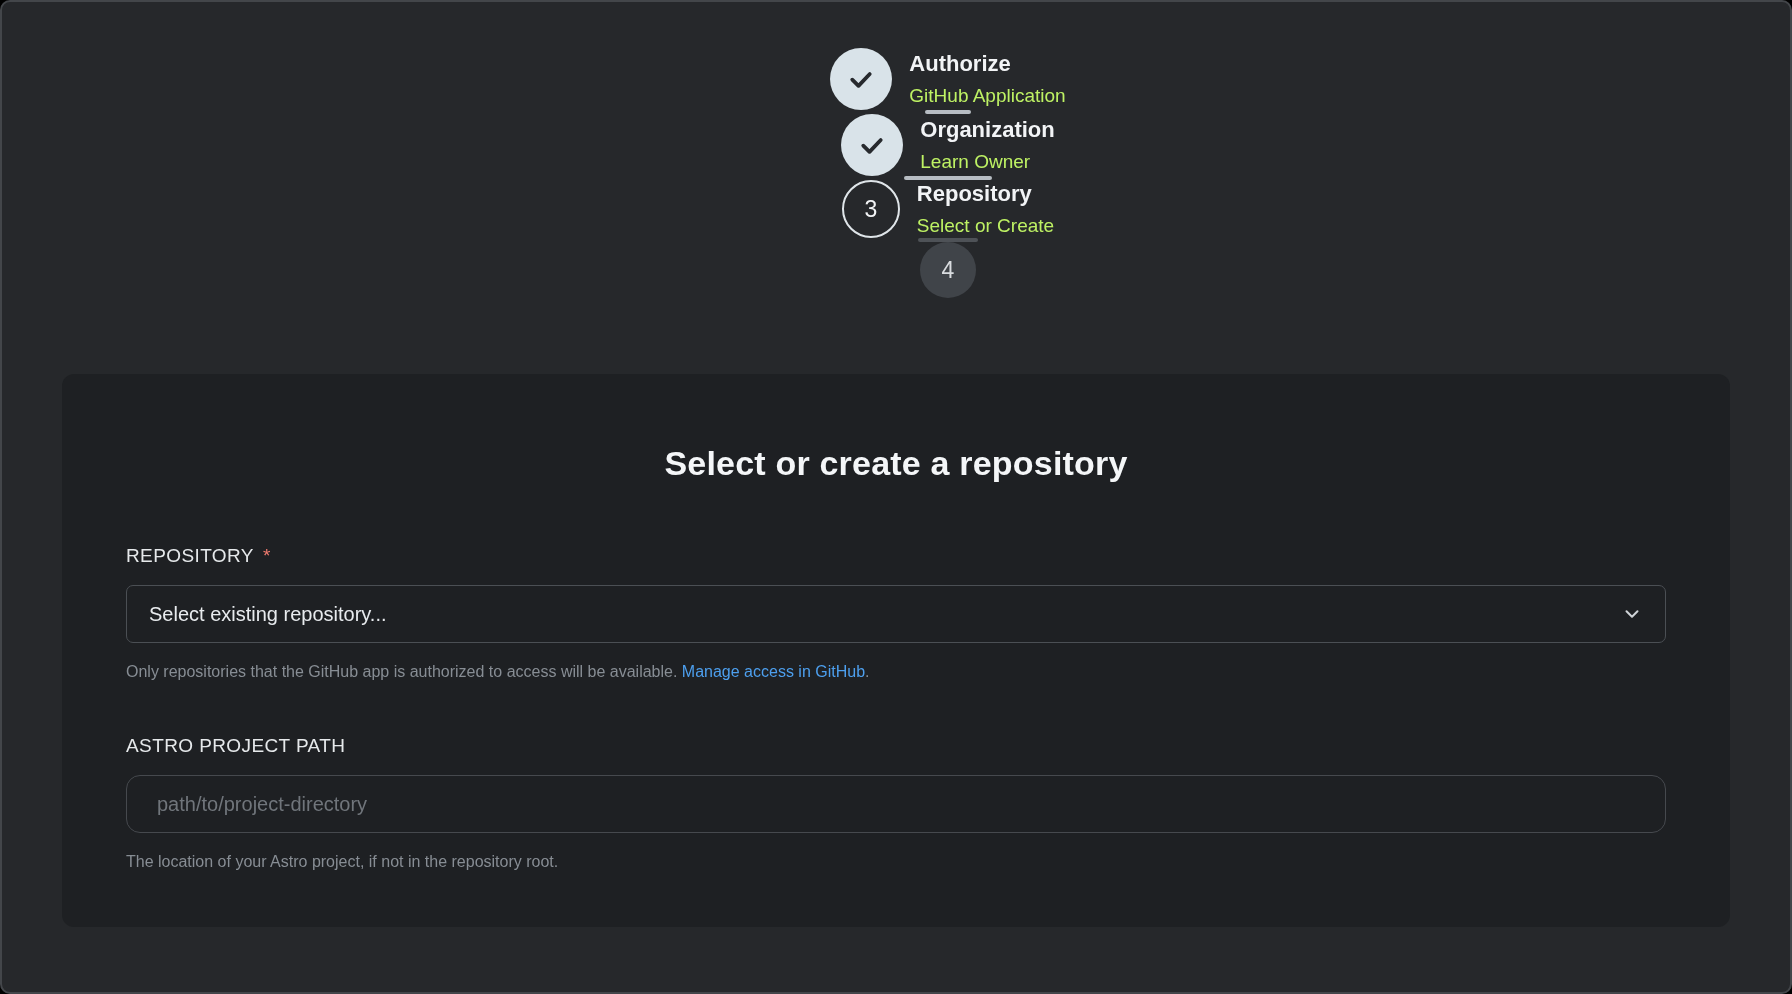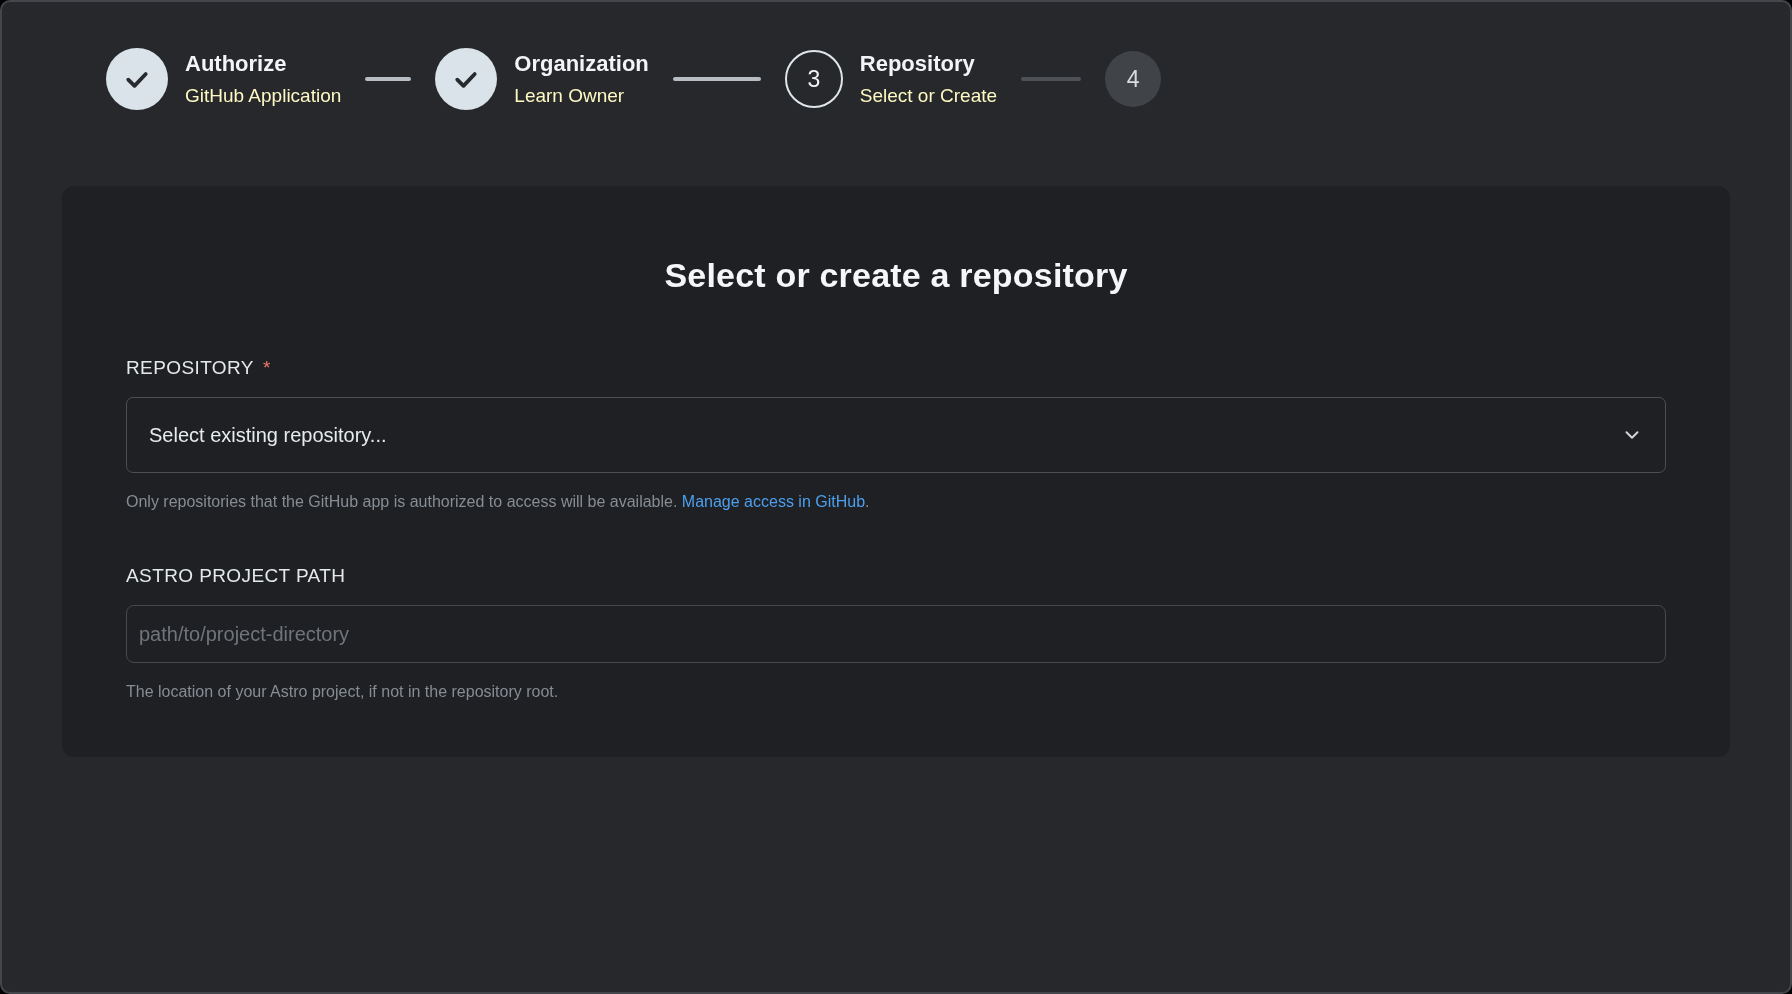--- a/index.html
+++ b/index.html
@@ -11,40 +11,41 @@
     background: #26282b;
     border: 2px solid #43464a;
     border-radius: 10px;
     overflow: hidden;
   }
 
   
   .stepper {
     display: flex; align-items: center;
     padding: 46px 0 0 104px;
+    flex-direction: column;
   }
   .step { display: flex; align-items: center; }
   .step-circle {
     flex: none; display: flex; align-items: center; justify-content: center;
     border-radius: 50%;
   }
   .step-circle.complete { width: 62px; height: 62px; background: #d9e3e9; }
   .step-circle.complete svg { width: 30px; height: 30px; }
   .step-circle.current {
     width: 58px; height: 58px; background: transparent;
     border: 2.5px solid #dfe5e9; color: #f2f4f6;
     font-size: 23px; font-weight: 500;
   }
   .step-circle.upcoming {
     width: 56px; height: 56px; background: #404449;
     color: #d9dcdf; font-size: 23px; font-weight: 500;
   }
   .step-text { margin-left: 17px; }
   .step-title { font-size: 22px; font-weight: 600; color: #f2f4f6; line-height: 1.2; }
-  .step-subtitle { font-size: 19px; color: #fef9c3; margin-top: 7px; }
+  .step-subtitle { font-size: 19px; color: #bef264; margin-top: 7px; }
   .connector { height: 4px; border-radius: 2px; margin: 0 24px; }
   .connector.done { background: #b7bdc3; }
   .connector.upcoming { background: #4e5257; }
   .connector.c1 { width: 46px; }
   .connector.c2 { width: 88px; }
   .connector.c3 { width: 60px; }
 
   
   .card {
     margin: 76px 60px 0;
@@ -73,38 +74,38 @@
   .tab.active { background: #58a8ef; color: #191b1e; }
 
   .field { margin-top: 54px; }
   .label-row { display: flex; align-items: baseline; margin-bottom: 18px; }
   .field-label {
     font-size: 19px; font-weight: 500; color: #e6e9eb; letter-spacing: 0.4px;
   }
   .required { color: #ee7a6e; font-size: 19px; margin-left: 9px; }
 
   .select {
-    height: 76px;
+    height: 58px;
     border: 1px solid #4b4f54; border-radius: 7px;
     display: flex; align-items: center; justify-content: space-between;
     padding: 0 22px;
     cursor: pointer;
     background: transparent;
   }
   .select-value { font-size: 20px; color: #e8ebee; }
   .select svg { width: 22px; height: 22px; color: #d0d4d8; }
 
   .help { font-size: 16px; color: #878d94; margin-top: 20px; }
   .help a { color: #4d9fee; text-decoration: none; cursor: pointer; }
 
   .text-input {
     width: 100%; height: 58px;
-    border: 1px solid #46494e; border-radius: 8px;
+    border: 1px solid #46494e; border-radius: 14px;
     background: transparent;
-    padding: 0 12px;
+    padding: 0 30px;
     font-family: inherit; font-size: 20px; color: #14b8a6;
     outline: none;
   }
   .text-input::placeholder { color: #70757b; opacity: 1; }
 
   
   .footer { margin-top: 40px; text-align: center; }
   .footer-link {
     display: inline-flex; align-items: center; gap: 12px;
     color: #4d9fee; font-size: 23px; text-decoration: none; cursor: pointer;

